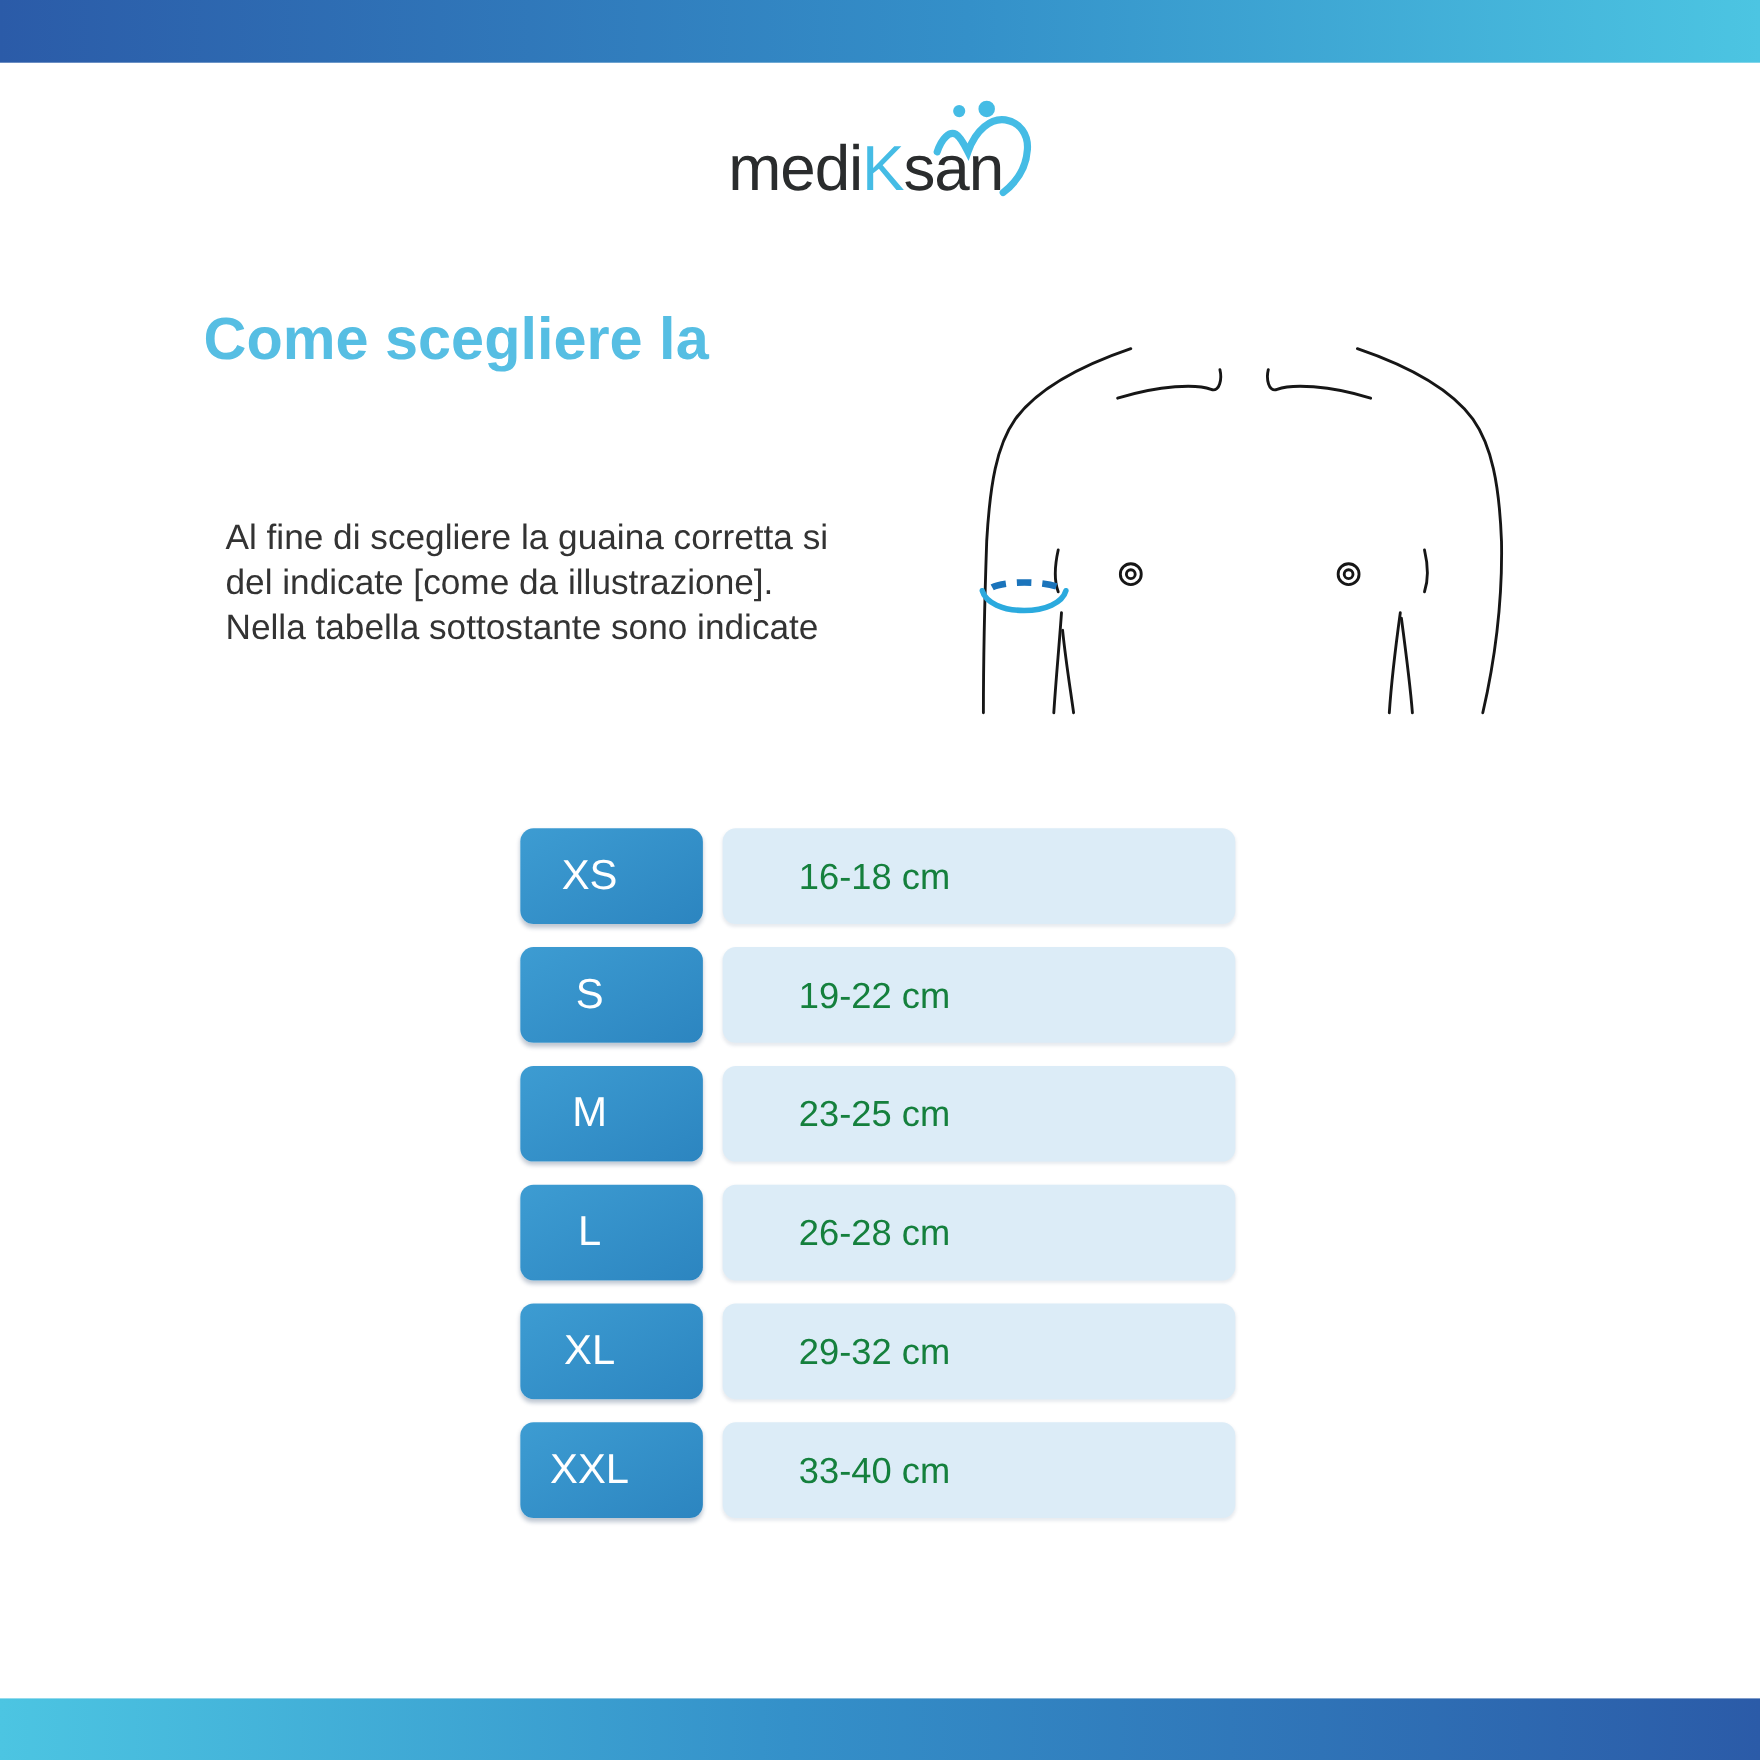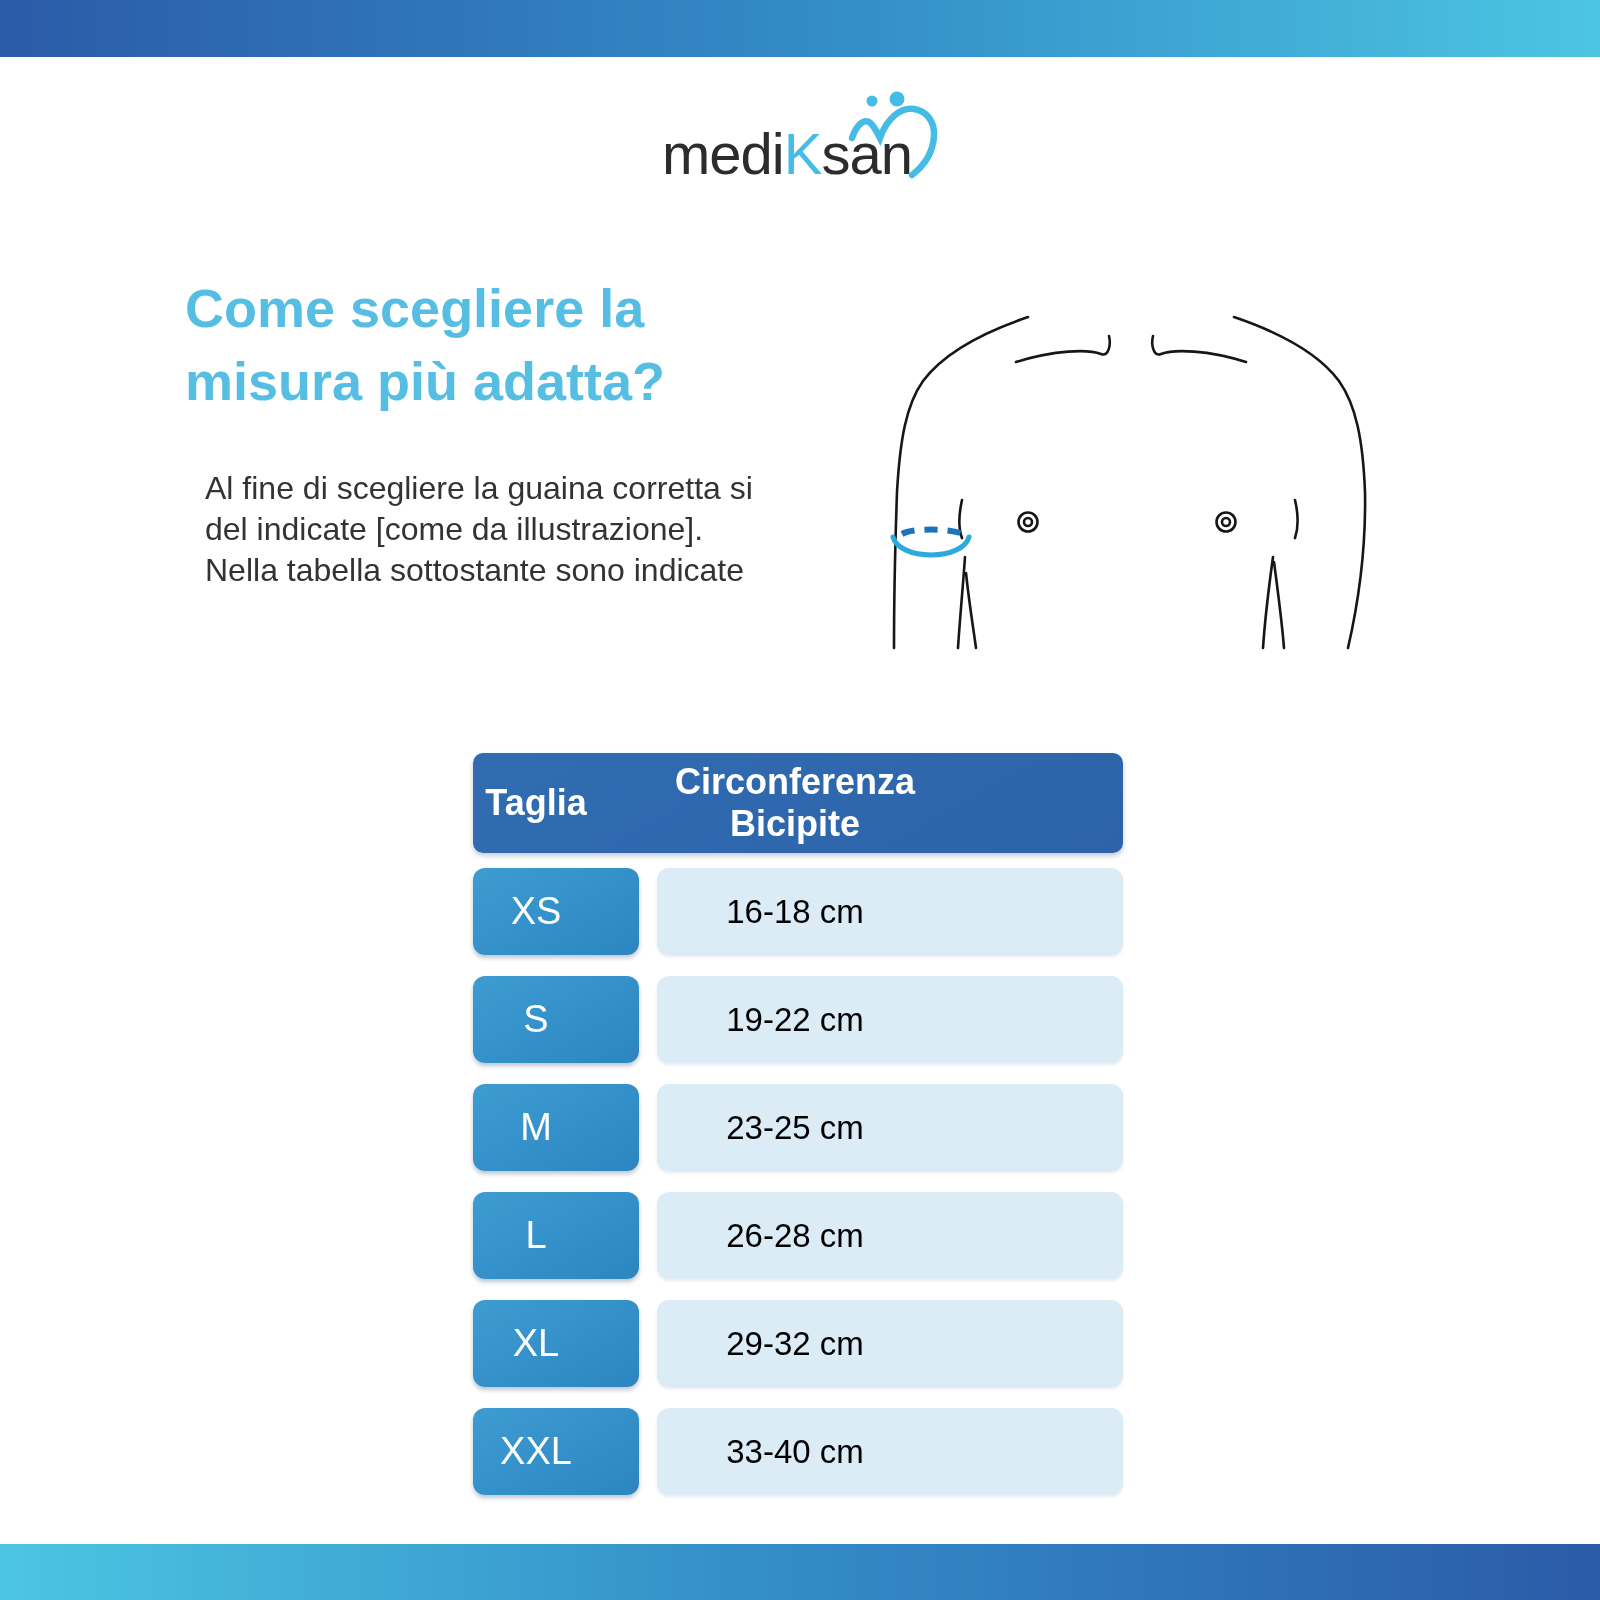--- a/index.html
+++ b/index.html
@@ -36,42 +36,41 @@
   .thead .th-val{width:484px;padding-right:172px;box-sizing:border-box;
     text-align:center;color:#ffffff;font-size:36px;font-weight:700;}
   .trow{height:93px;display:flex;gap:18px;}
   .td-size{width:166px;height:87px;padding-right:40px;box-sizing:border-box;
     background:linear-gradient(150deg,#3d9cd2 0%,#2c85c0 100%);
     border-radius:12px;display:flex;align-items:center;justify-content:center;
     color:#ffffff;font-size:38px;font-weight:500;
     box-shadow:0 3px 4px rgba(25,55,95,0.28);}
   .td-val{width:466px;height:87px;padding-right:190px;box-sizing:border-box;
     background:#dcecf7;border-radius:12px;display:flex;align-items:center;
-    justify-content:center;color:#000000;font-size:33px;font-weight:300;
+    justify-content:center;color:#15803d;font-size:33px;font-weight:300;
     box-shadow:0 2px 3px rgba(25,55,95,0.10);}
 </style>
 </head>
 <body>
 
 <div class="canvas">
 
   <div class="topbar"></div>
 
   <div class="logo">
     <span>medi</span><span class="k">K</span><span>san</span>
   </div>
   <svg class="logo-swoosh" viewBox="0 0 100 95">
     <circle cx="27" cy="11" r="5.5" fill="#45bce5"></circle>
     <circle cx="52" cy="9" r="7.5" fill="#45bce5"></circle>
     <path d="M 7,48 C 11,36 18,29 24,32 C 28,34 32,42 35,48 C 42,28 56,17 69,19 C 82,21 90,32 89,46 C 88,62 80,75 67,85" stroke="#45bce5" stroke-width="6.5" fill="none" stroke-linecap="round"></path>
   </svg>
 
   <div class="headline">
     <div>Come scegliere la</div>
-    <div>misura più adatta?</div>
   </div>
 
   <div class="intro">
     <div>Al fine di scegliere la guaina corretta si</div>
     <div>del indicate [come da illustrazione].</div>
     <div>Nella tabella sottostante sono indicate</div>
   </div>
 
   <svg class="figure" viewBox="0 0 600 400">
     <g fill="none" stroke="#161616" stroke-width="2.6" stroke-linecap="round">
@@ -88,24 +87,20 @@
       <path d="M 116,303 C 119,332 123,356 126,378"></path>
       <path d="M 445,230 C 449,247 448,259 445,268"></path>
       <path d="M 423,287 C 419,316 415,348 413,378"></path>
       <path d="M 424,292 C 428,322 432,352 434,378"></path>
     </g>
     <path d="M 43,267 C 46,278 62,285 81,285 C 100,285 116,278 119,267" stroke="#2baade" stroke-width="5" fill="none" stroke-linecap="round"></path>
     <path d="M 52,264 C 63,258 99,258 113,264" stroke="#1b74bb" stroke-width="6" fill="none" stroke-dasharray="13 10"></path>
   </svg>
 
   <div class="size-table">
-    <div class="thead">
-      <div class="th-size">Taglia</div>
-      <div class="th-val">Circonferenza Bicipite</div>
-    </div>
 
     <div class="trow">
       <div class="td-size">XS</div>
       <div class="td-val">16-18 cm</div>
     </div>
     <div class="trow">
       <div class="td-size">S</div>
       <div class="td-val">19-22 cm</div>
     </div>
     <div class="trow">

